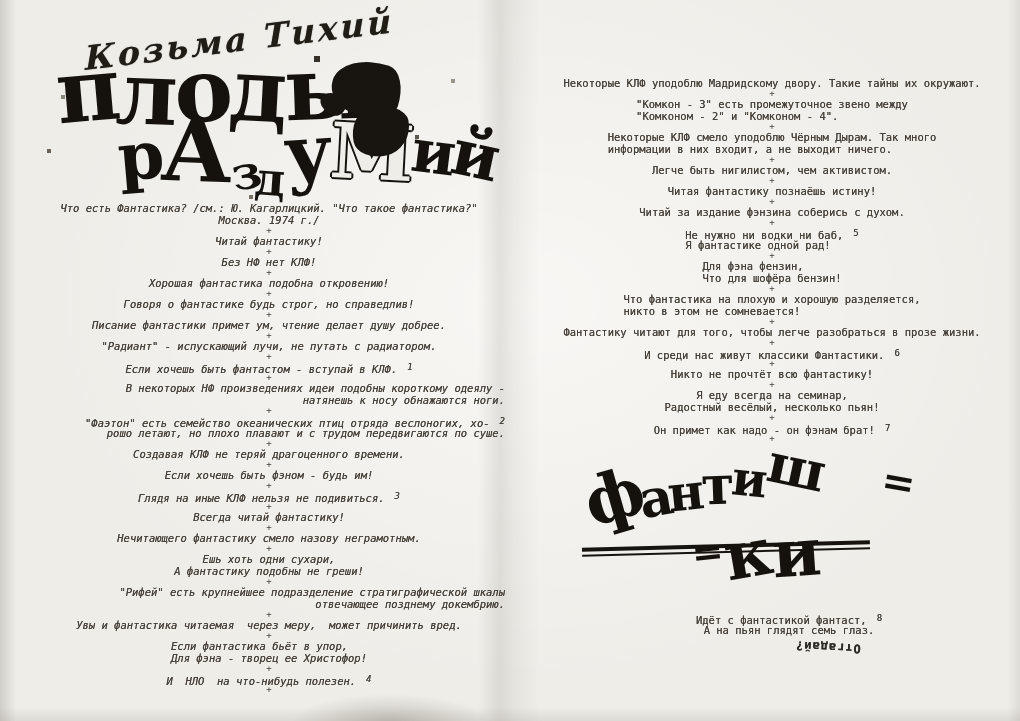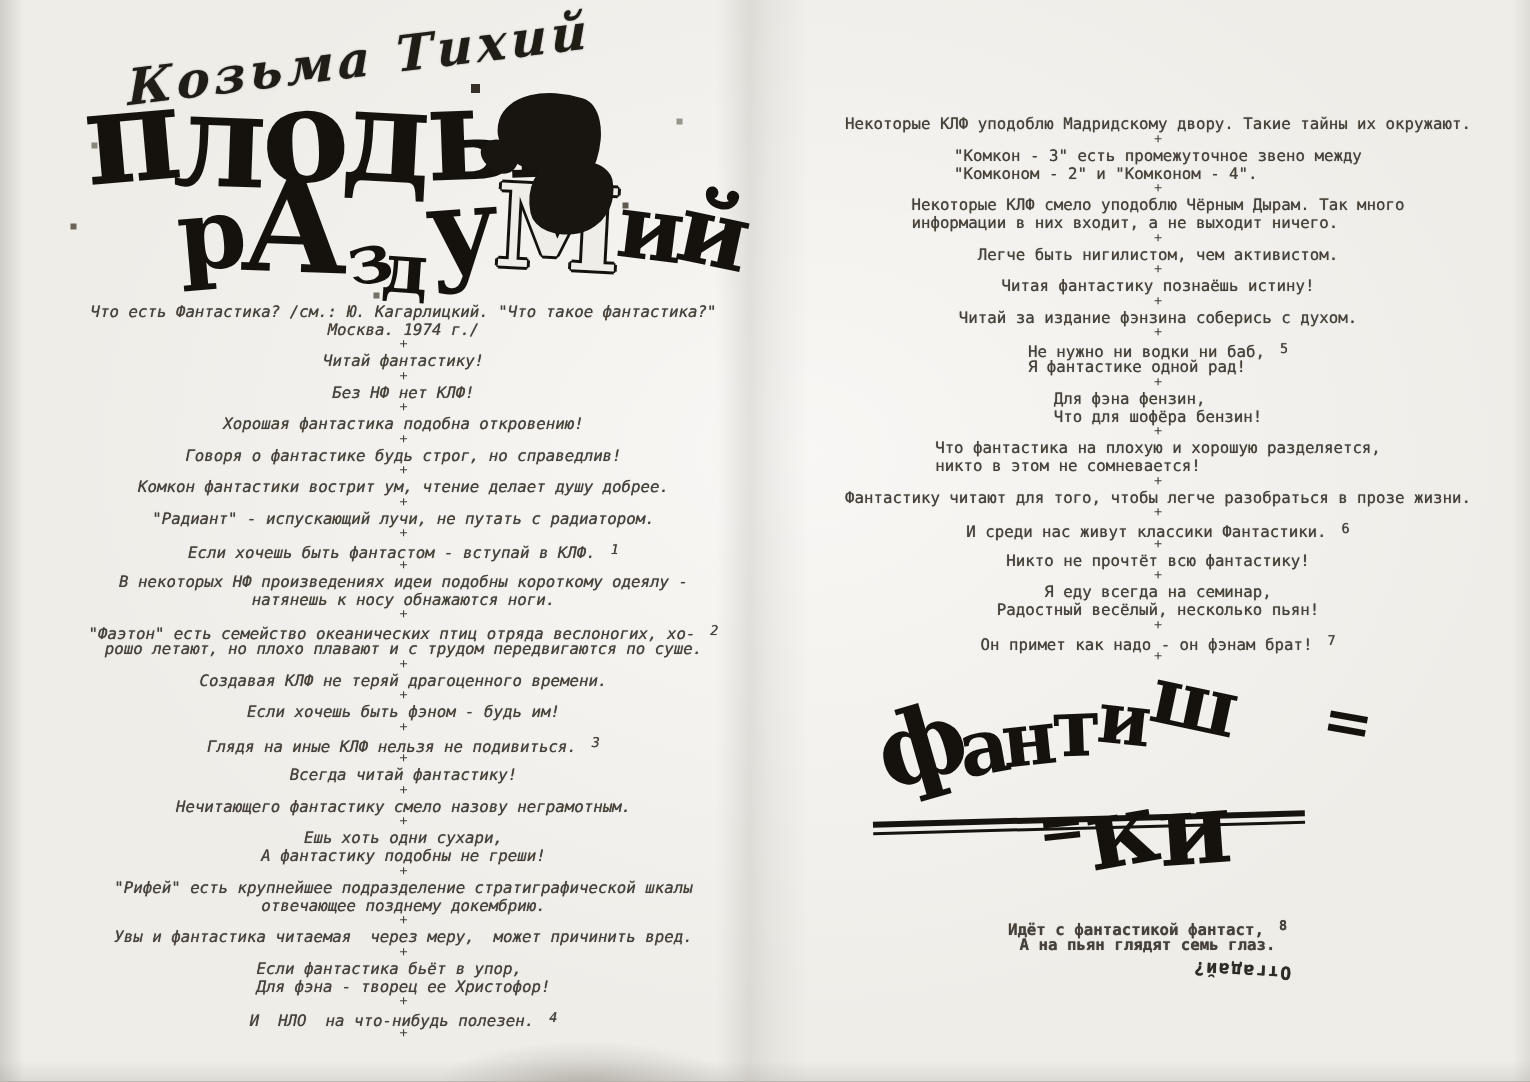--- a/index.html
+++ b/index.html
@@ -13,21 +13,21 @@
       linear-gradient(0deg, rgba(110,106,98,.14) 0, transparent 14px),
       linear-gradient(90deg, transparent 478px, rgba(120,115,106,.16) 500px, rgba(145,140,132,.10) 514px, transparent 540px),
       radial-gradient(ellipse at 52% 42%, rgba(255,255,255,.55), transparent 65%);
     font-family:"DejaVu Sans Mono","Liberation Mono",monospace;
   }
   
   .aphs{position:absolute;color:#46413a;font-size:10.5px;}
   #left-aphs{left:33px;top:202px;width:472px;font-style:italic;}
   #right-aphs{left:538px;top:57px;width:468px;margin-top:20px;}
   .aph{text-align:center;}
-  .aph.left{text-align:center;}
+  .aph.left{text-align:right;}
   .aph.block{text-align:center;}
   .aph.block .inner{display:inline-block;text-align:left;}
   .tline{white-space:pre;line-height:12px;height:12px;text-shadow:0 0 .5px rgba(70,65,56,.9);}
   .plus{text-align:center;font-size:9px;line-height:9px;height:9px;color:#46413a;}
   .note{font-size:9px;margin-left:10px;vertical-align:3px;}
   
   .author{
     position:absolute;left:84px;top:20px;
     font-family:"DejaVu Serif","Liberation Serif",serif;font-style:italic;font-weight:700;
     font-size:33px;color:#201c16;letter-spacing:3px;
@@ -76,21 +76,21 @@
   .eq{font-family:"DejaVu Serif","Liberation Serif",serif;font-weight:900;color:#15120d;}
   .eq1{position:absolute;left:302px;top:10px;font-size:40px;transform:rotate(10deg);}
   .underline2{position:absolute;left:2px;top:96px;width:288px;transform:rotate(-1.5deg);border-top:4px solid #17140f;}
   .underline2::after{content:"";display:block;margin-top:3px;border-top:2px solid #17140f;}
   #title-ki{position:absolute;left:112px;top:72px;font-size:66px;line-height:1;transform:rotate(-6deg);}
   #title-ki .eq2{font-size:38px;vertical-align:16px;letter-spacing:-2px;margin-right:2px;}
   #ki-letters span{display:inline-block;}
   #ki-letters span:nth-child(1){transform:rotate(-4deg);}
   #ki-letters span:nth-child(2){transform:rotate(2deg) translateY(4px);}
   
-  #closing{position:absolute;left:600px;top:612px;width:330px;color:#46413a;font-size:10.5px;font-weight:bold;}
+  #closing{position:absolute;left:624px;top:612px;width:330px;color:#46413a;font-size:10.5px;}
   .upside{position:absolute;left:795px;top:640px;color:#2e2b26;font-size:12px;font-weight:bold;
     letter-spacing:1px;transform:rotate(183deg);text-shadow:0 0 .5px #2e2b26;}
 </style>
 </head>
 <body>
 
 <div class="sheet">
 
   <section>
     <div class="author">Козьма Тихий</div>
@@ -116,21 +116,21 @@
         <div class="plus">+</div>
         <div class="aph">
           <div class="tline">Хорошая фантастика подобна откровению!</div>
         </div>
         <div class="plus">+</div>
         <div class="aph">
           <div class="tline">Говоря о фантастике будь строг, но справедлив!</div>
         </div>
         <div class="plus">+</div>
         <div class="aph">
-          <div class="tline">Комкон фантастики вострит ум, чтение делает душу добрее.</div>
+          <div class="tline">Писание фантастики примет ум, чтение делает душу добрее.</div>
         </div>
         <div class="plus">+</div>
         <div class="aph">
           <div class="tline">"Радиант" - испускающий лучи, не путать с радиатором.</div>
         </div>
         <div class="plus">+</div>
         <div class="aph">
           <div class="tline">Если хочешь быть фантастом - вступай в КЛФ.<span class="note">1</span></div>
         </div>
         <div class="plus">+</div>

